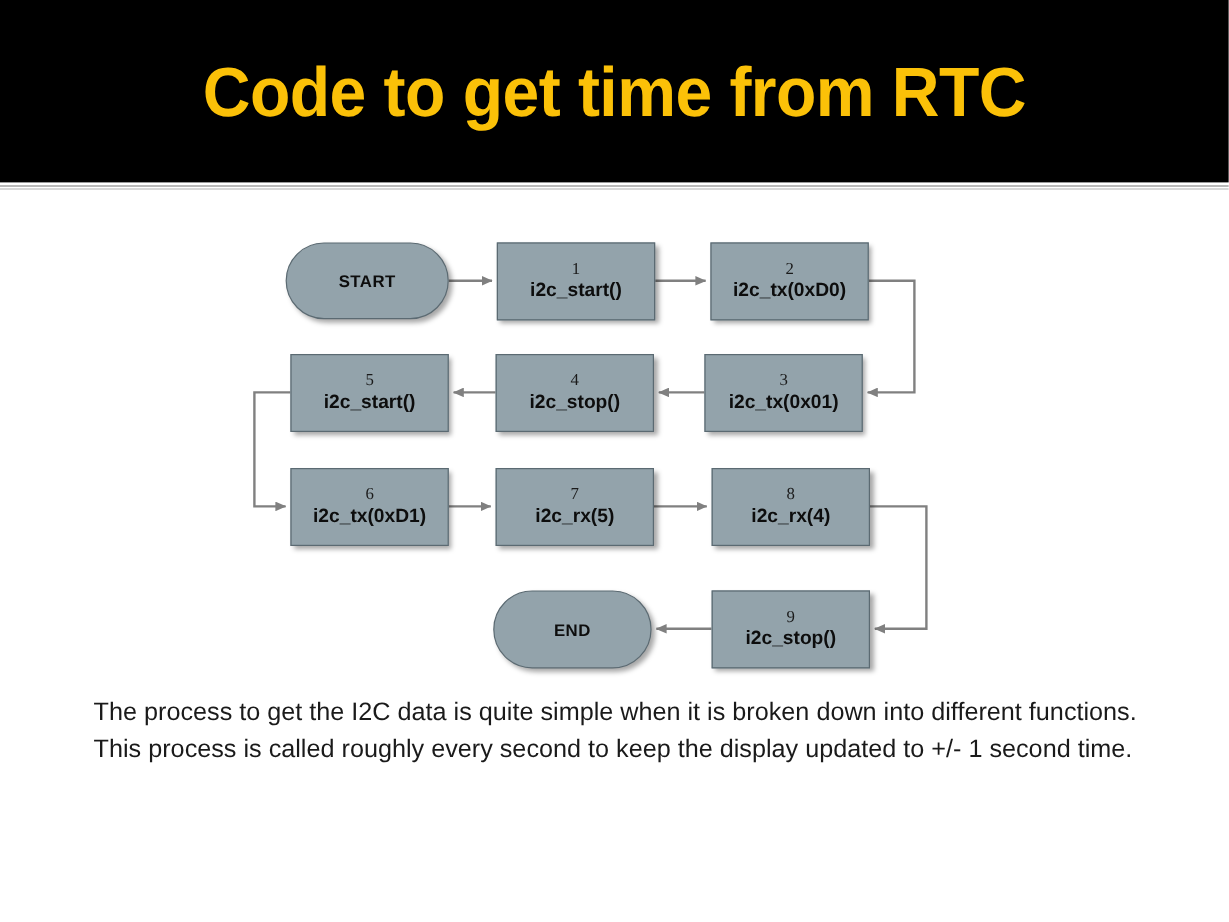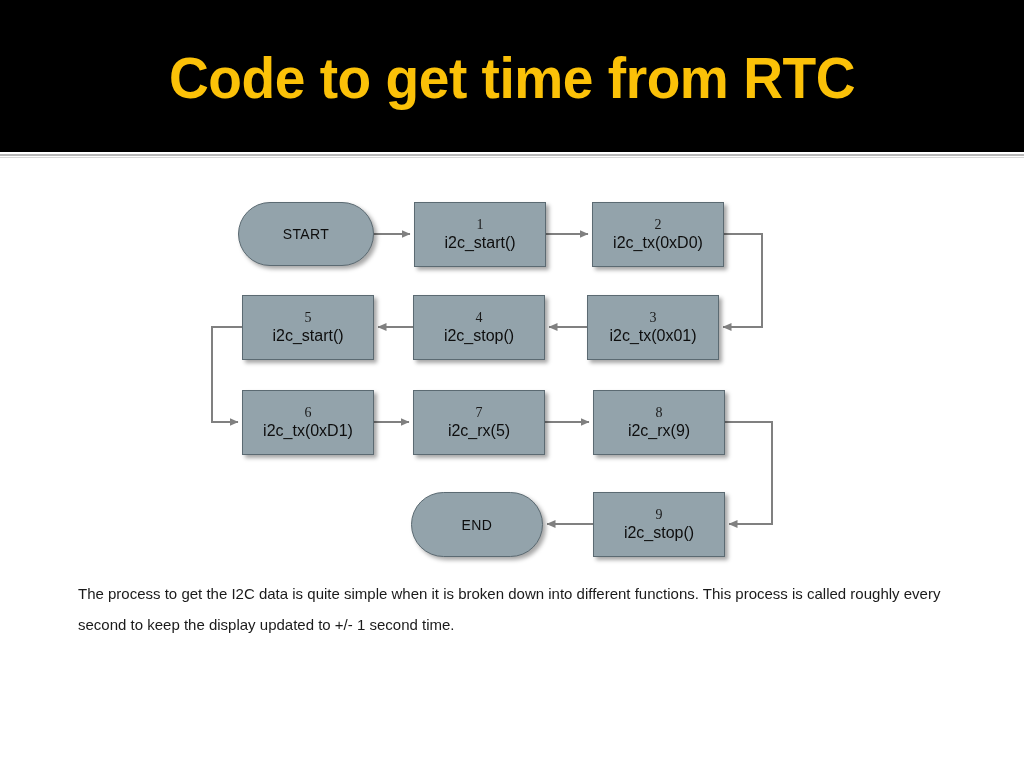--- a/index.html
+++ b/index.html
@@ -84,38 +84,38 @@
     font-family: "Liberation Serif", serif;
     font-size: 14px;
     font-weight: normal;
     color: #1a1a1a;
     line-height: 15px;
     margin-bottom: 1px;
   }
   .node-label {
     font-family: "Liberation Sans", sans-serif;
     font-size: 16px;
-    font-weight: normal;
+    font-weight: bold;
     color: #0d0d0d;
     line-height: 20px;
     white-space: nowrap;
   }
   .node.terminal .node-label {
     font-size: 14px;
     letter-spacing: 0.4px;
   }
 
   
   #body-text {
     position: absolute;
     left: 78px;
     top: 578px;
     width: 880px;
     font-family: "Liberation Sans", sans-serif;
-    font-size: 15px;
+    font-size: 21px;
     line-height: 31px;
     color: #1a1a1a;
   }
 </style>
 </head>
 <body>
 
 <div id="header-band"></div>
 <div id="slide-title">Code to get time from RTC</div>
 <div id="header-rule"></div>
@@ -186,21 +186,21 @@
     <span class="node-label">i2c_tx(0xD1)</span>
   </div>
 
   <div class="node" style="left:413px; top:238px; width:132px; height:65px;">
     <span class="node-num">7</span>
     <span class="node-label">i2c_rx(5)</span>
   </div>
 
   <div class="node" style="left:593px; top:238px; width:132px; height:65px;">
     <span class="node-num">8</span>
-    <span class="node-label">i2c_rx(9)</span>
+    <span class="node-label">i2c_rx(4)</span>
   </div>
 
   <div class="node" style="left:593px; top:340px; width:132px; height:65px;">
     <span class="node-num">9</span>
     <span class="node-label">i2c_stop()</span>
   </div>
 
   <div class="node terminal" style="left:411px; top:340px; width:132px; height:65px;">
     <span class="node-label">END</span>
   </div>

